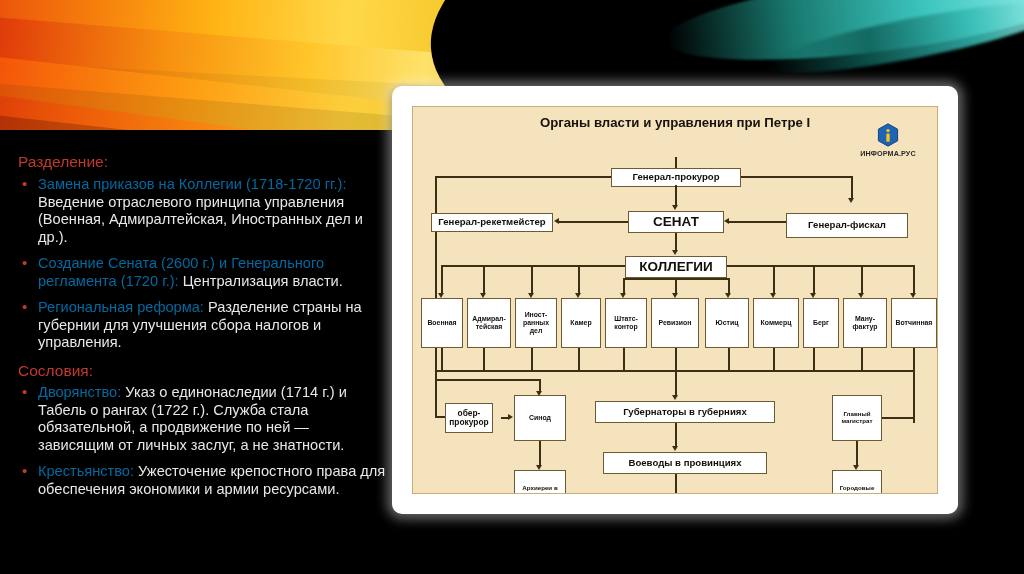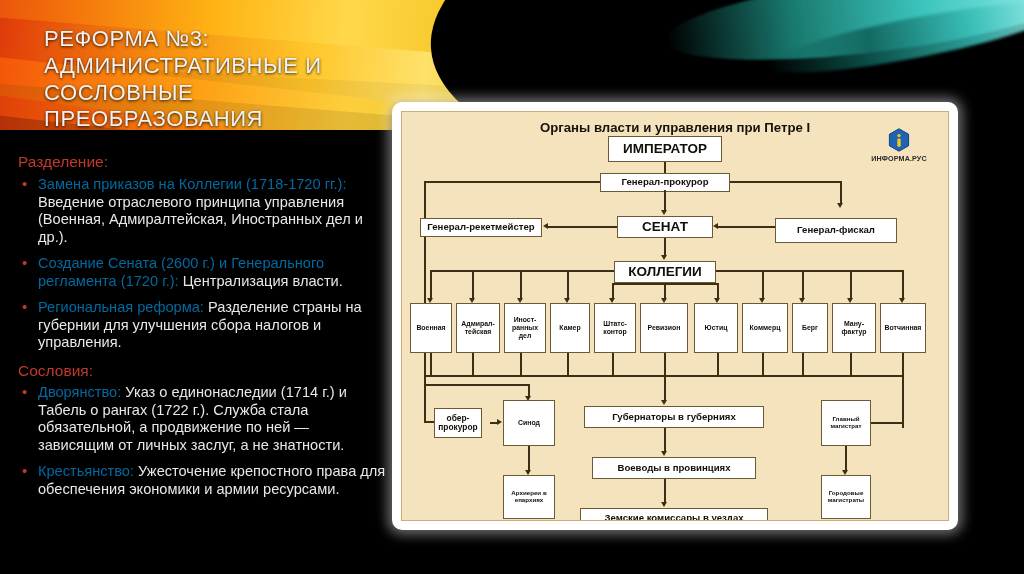--- a/index.html
+++ b/index.html
@@ -148,25 +148,24 @@
   }
   #leftcol .section-head:nth-of-type(1) { margin-bottom: 5px; }
 
   
   #panel {
     position: absolute;
     left: 392px; top: 86px;
     width: 566px; height: 428px;
     background: #ffffff;
     border-radius: 10px;
-    padding: 9px;
+    padding: 20px;
     box-shadow: 0 0 12px 5px rgba(255,255,255,.40),
                 0 3px 10px rgba(0,0,0,.6);
     z-index: 5;
-    margin-top: 16px;
   }
   #diagram {
     position: relative;
     width: 100%; height: 100%;
     background: #f5e3bd;
     border: 1px solid #c9ae78;
     overflow: hidden;
   }
   .dtitle {
     position: absolute;
@@ -232,21 +231,20 @@
     <div class="band band1"></div>
     <div class="band band2"></div>
     <div class="band band3"></div>
     <div class="band band4"></div>
     <div class="green1"></div>
     <div class="darkcurve"></div>
     <div class="teal1"></div>
     <div class="teal2"></div>
   </div>
 
-  <div class="title">РЕФОРМА №3: АДМИНИСТРАТИВНЫЕ И СОСЛОВНЫЕ ПРЕОБРАЗОВАНИЯ</div>
 
   <div id="leftcol">
 
     <div class="section-head">Разделение:</div>
 
     <ul class="bullets">
       <li class="bullet">
         <span class="lead">Замена приказов на Коллегии (1718-1720 гг.):</span><span> Введение отраслевого принципа управления (Военная, Адмиралтейская, Иностранных дел и др.).</span>
       </li>
       <li class="bullet">
@@ -276,23 +274,20 @@
 
       <div class="logo">
         <svg class="hexmark" width="22" height="24" viewBox="0 0 22 24">
           <polygon points="11,0.8 20.6,6.2 20.6,17.8 11,23.2 1.4,17.8 1.4,6.2" fill="#1f63b5" stroke="#12447f" stroke-width="1"></polygon>
           <circle cx="11" cy="7.6" r="1.7" fill="#f5c518"></circle>
           <rect x="9.3" y="10.6" width="3.4" height="8.2" rx="1.1" fill="#f5c518"></rect>
         </svg>
         <span class="logotext">ИНФОРМА.РУС</span>
       </div>
 
-      <div class="node n-big" style="left:206px; top:24px; width:114px; height:26px;">
-        <span>ИМПЕРАТОР</span>
-      </div>
 
       <div class="ln v" style="left:262px; top:50px; height:11px;"></div>
 
       <div class="node n-med" style="left:198px; top:61px; width:130px; height:19px;">
         <span>Генерал-прокурор</span>
       </div>
 
       <div class="ln h" style="left:22px; top:69px; width:176px;"></div>
       <div class="ln h" style="left:328px; top:69px; width:112px;"></div>
 

